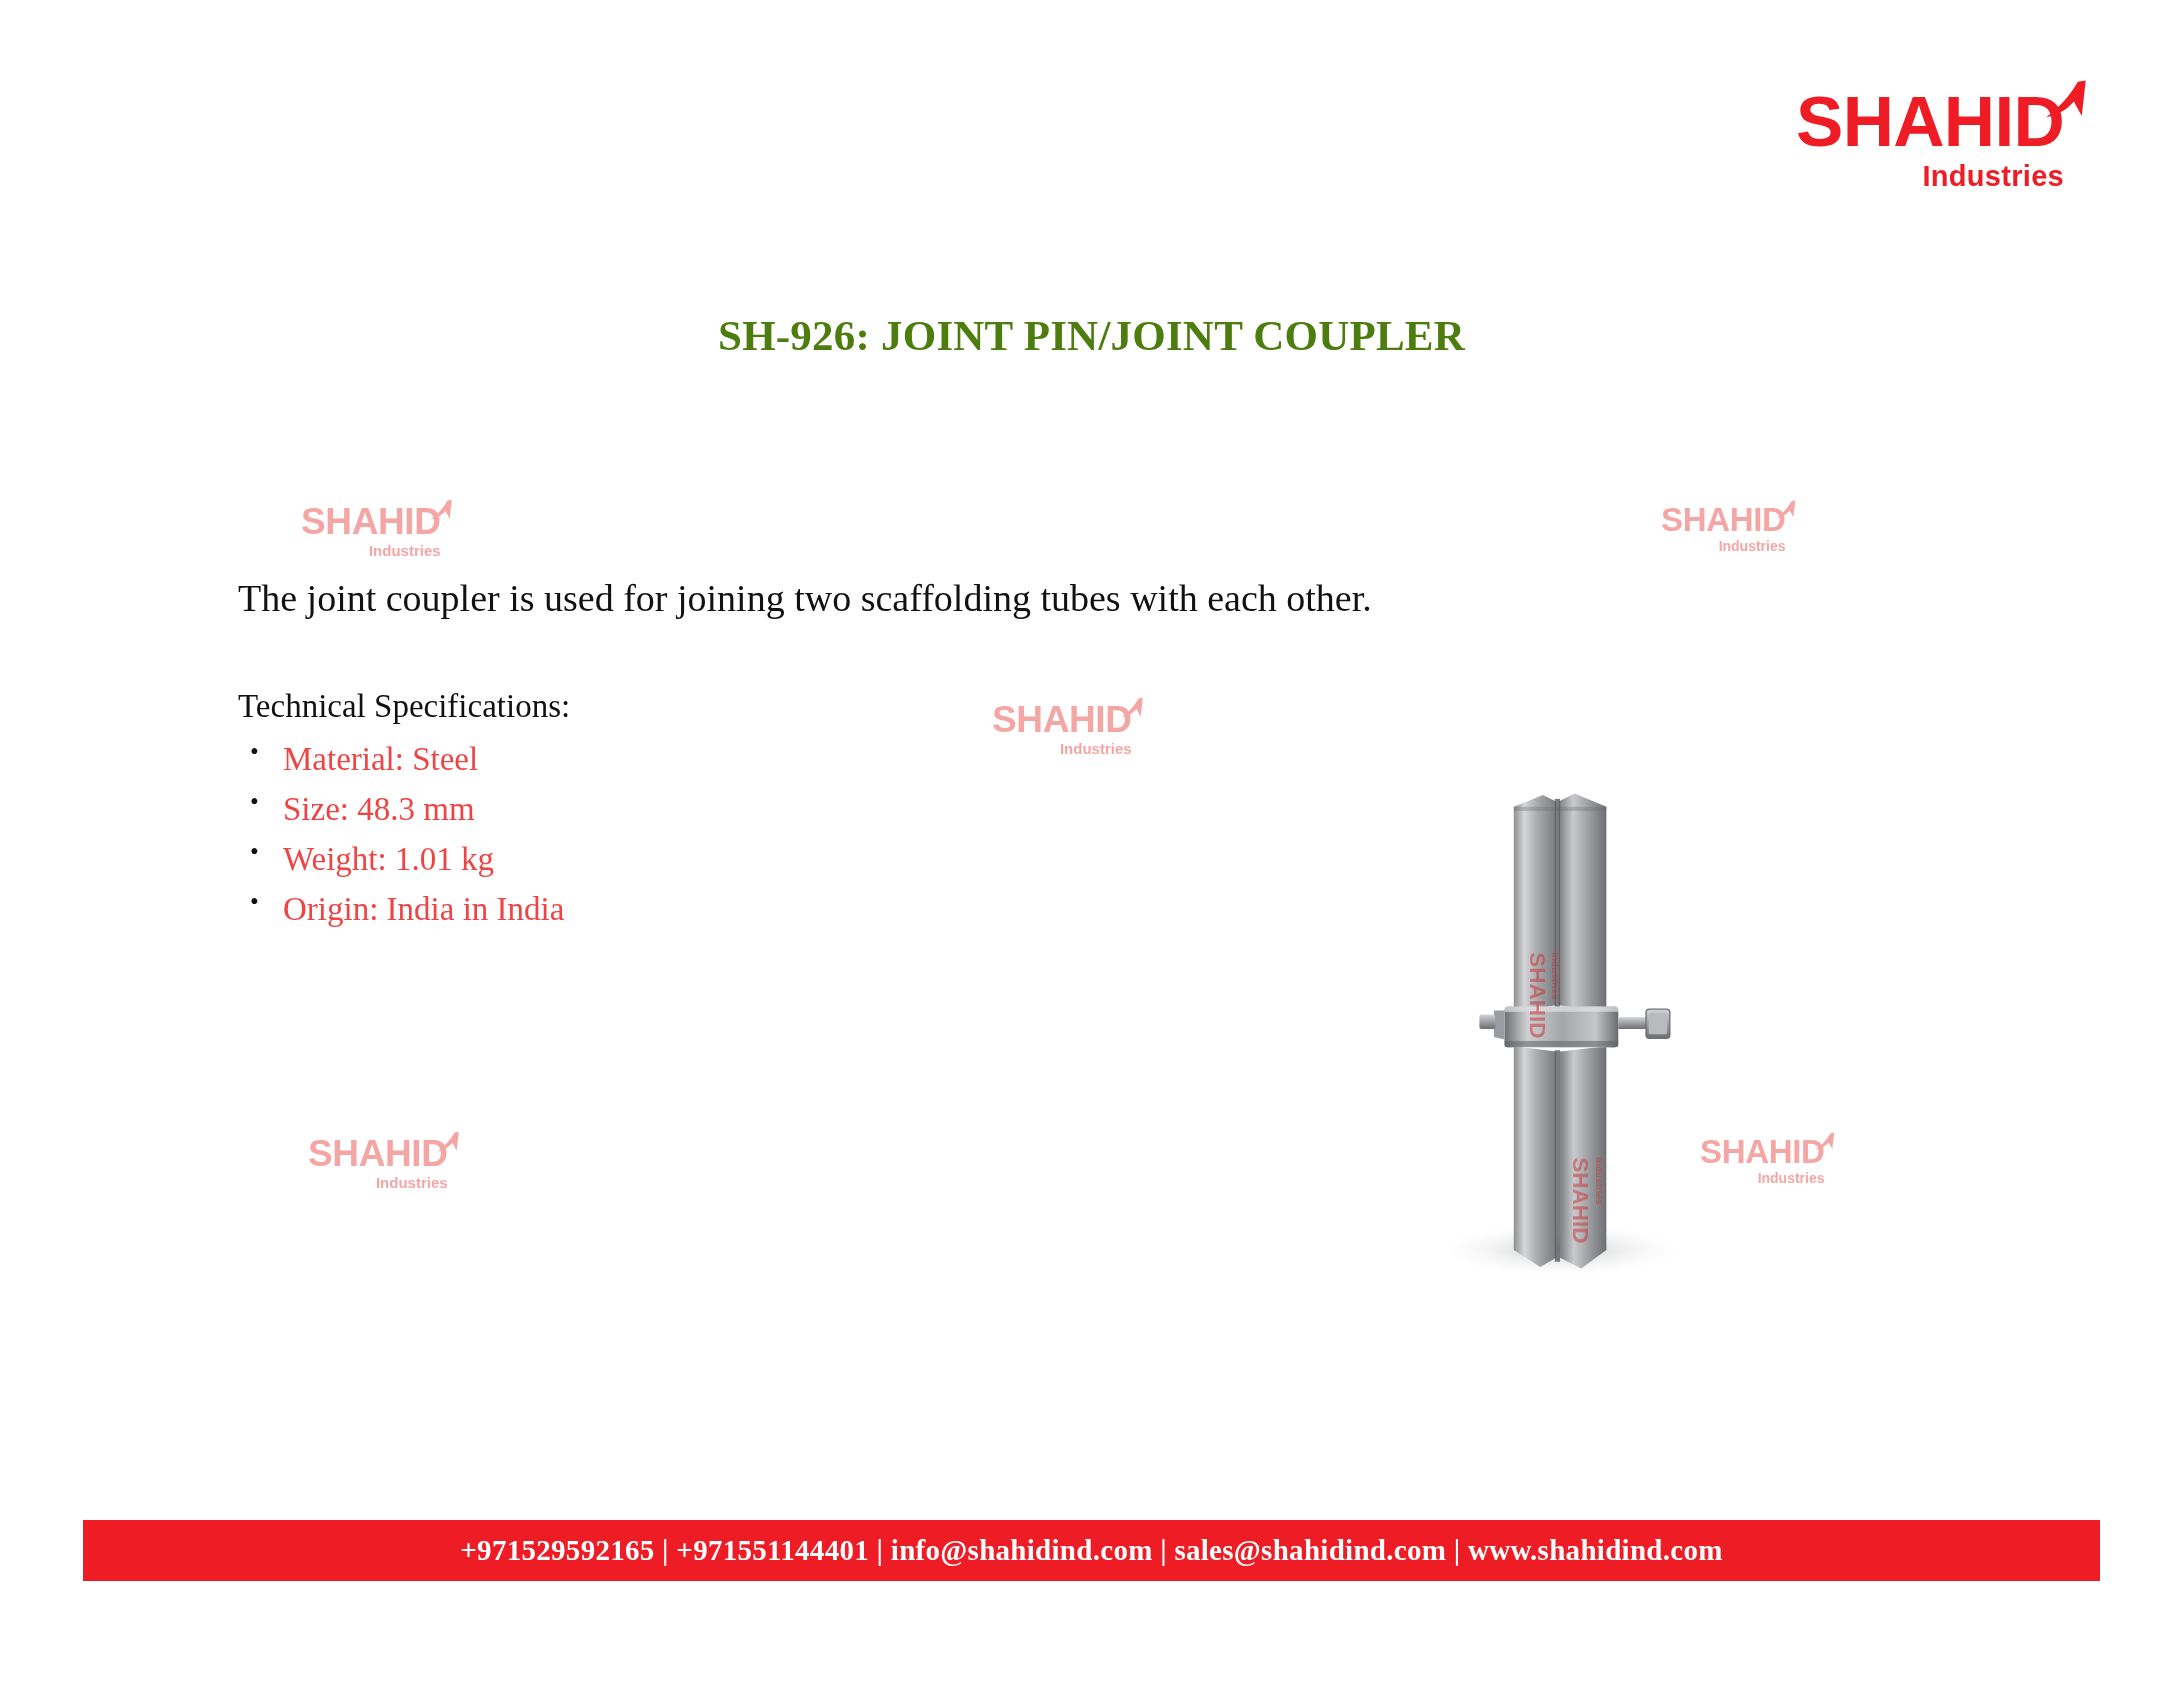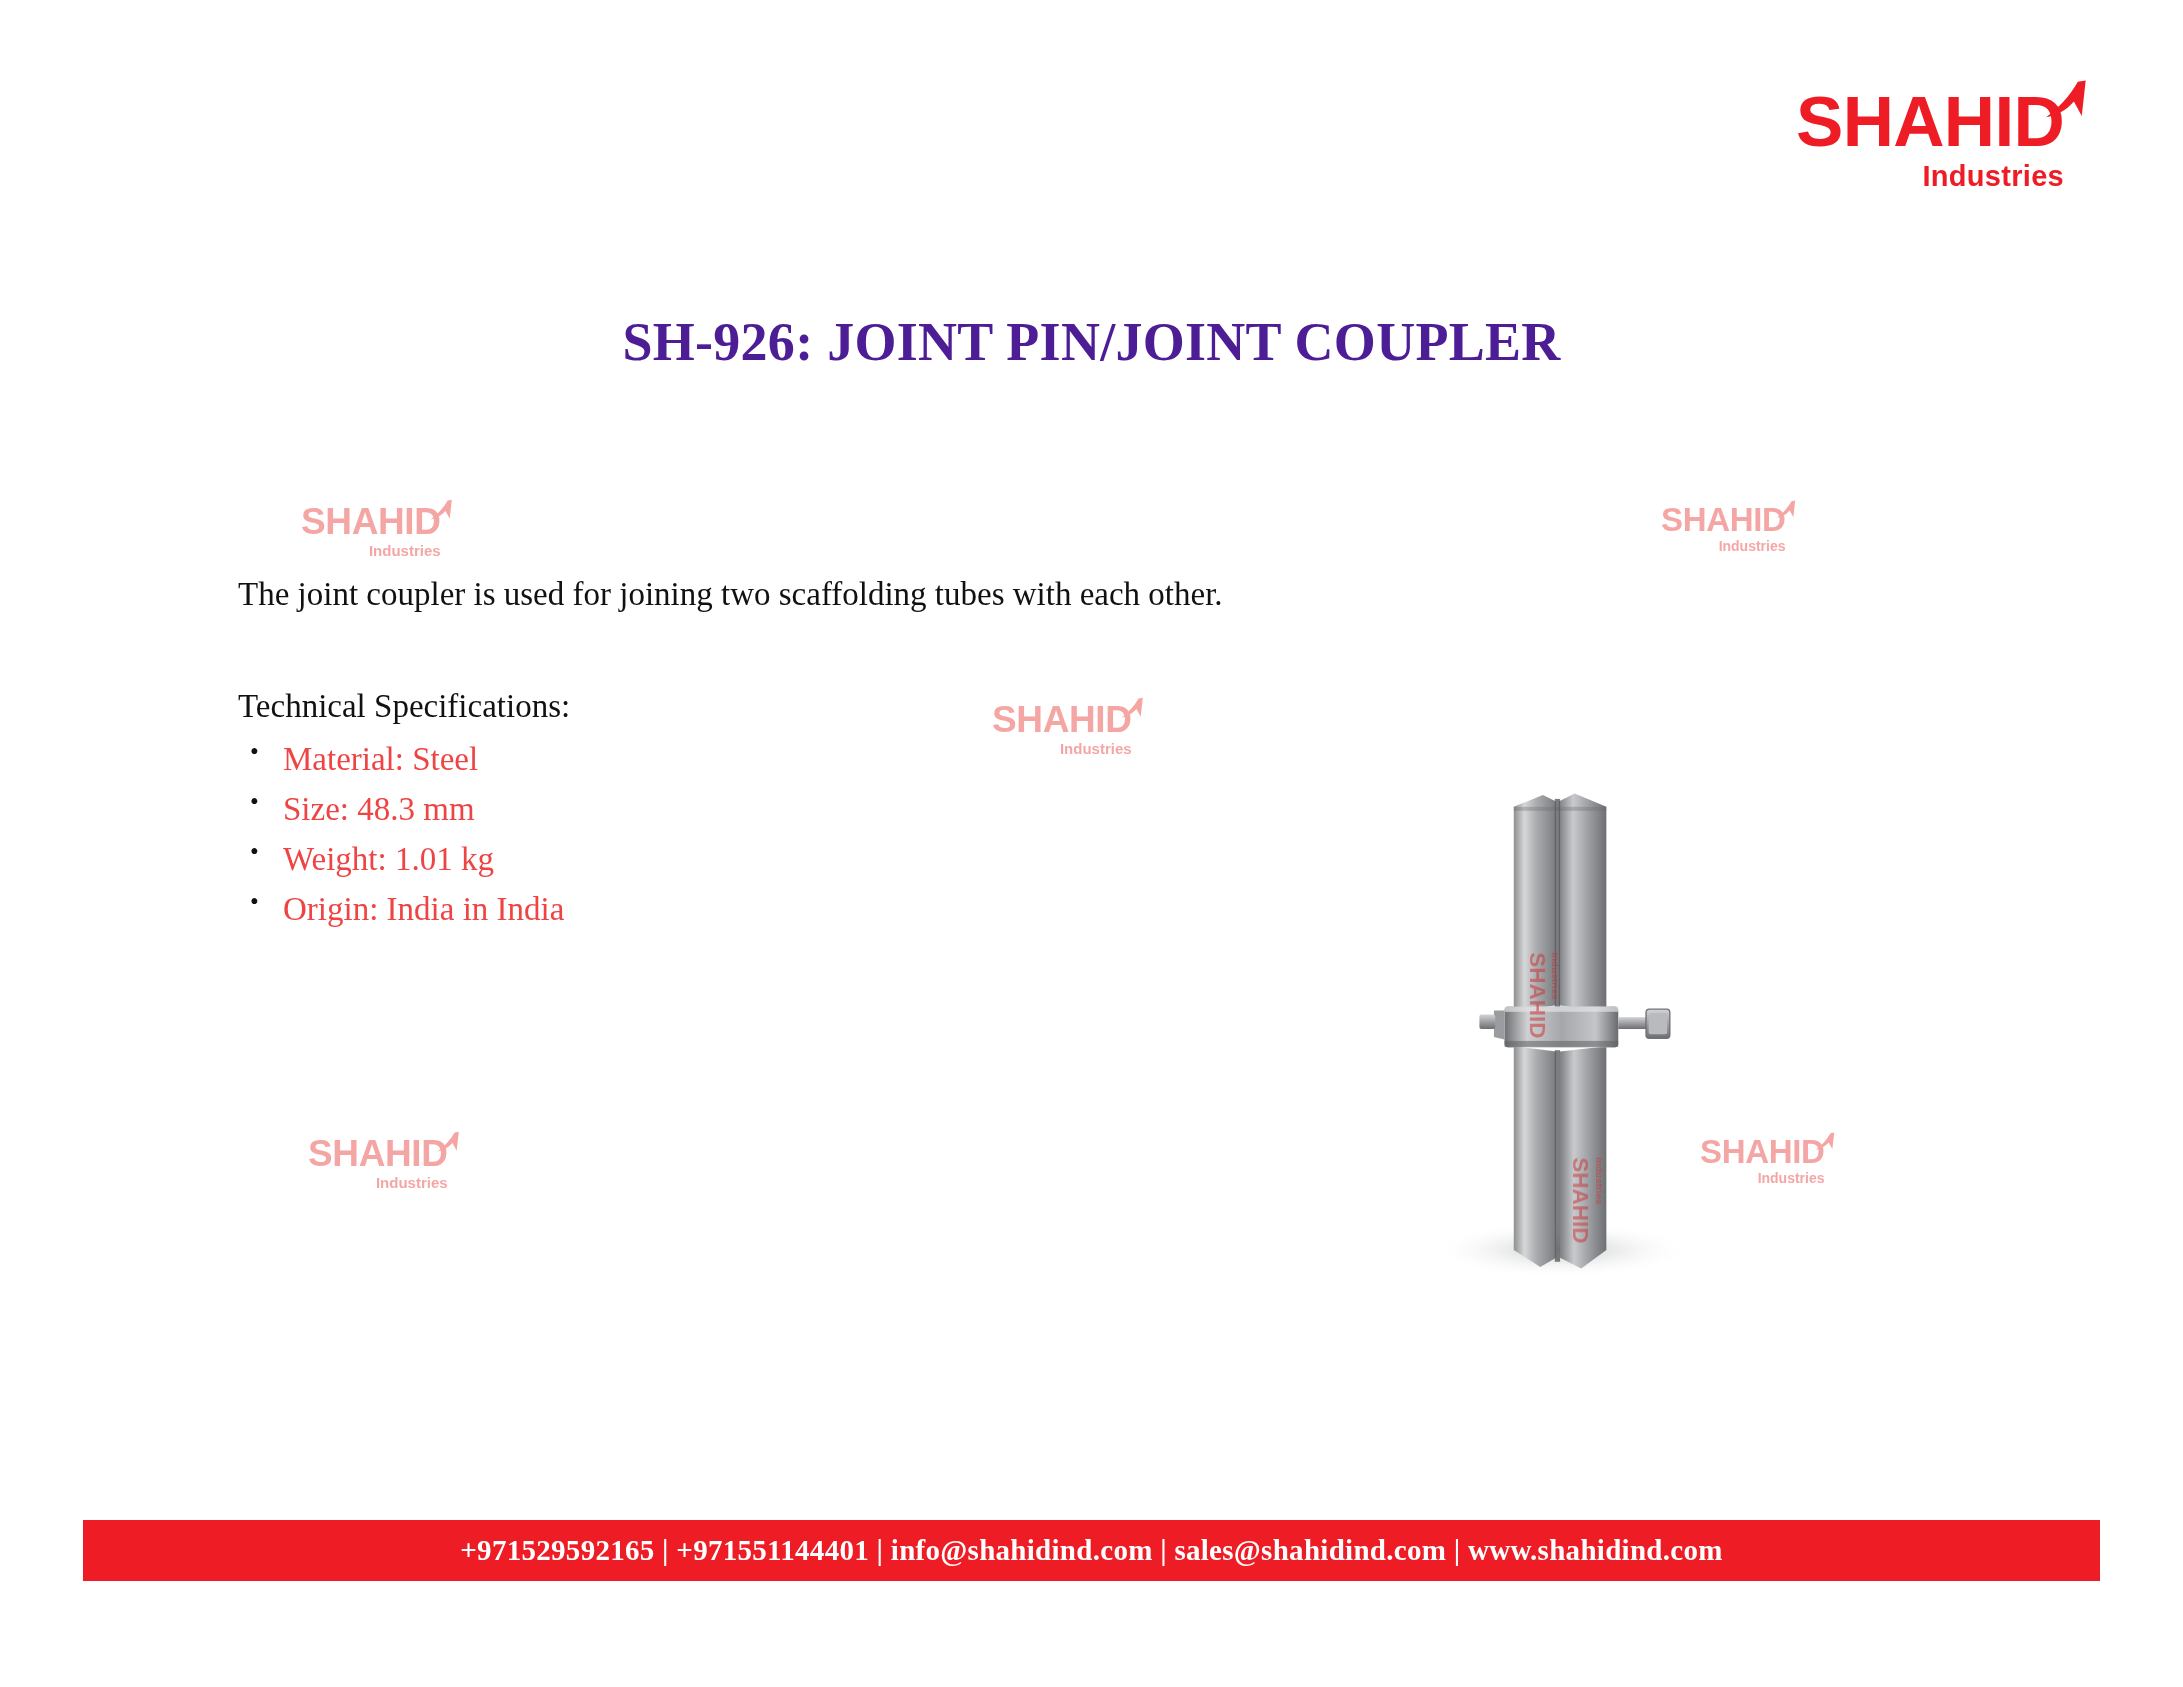--- a/index.html
+++ b/index.html
@@ -86,31 +86,31 @@
 
   
   #page-title {
     position: absolute;
     top: 311px;
     left: 0;
     width: 100%;
     text-align: center;
     font-family: "Liberation Serif", serif;
     font-weight: bold;
-    font-size: 54px;
-    color: #4c1d95;
+    font-size: 43px;
+    color: #4d7c0f;
     letter-spacing: 0.005em;
   }
 
   
   #intro-text {
     position: absolute;
     left: 238px;
     top: 576px;
-    font-size: 33px;
+    font-size: 38px;
     color: #111111;
   }
   #spec-heading {
     position: absolute;
     left: 238px;
     top: 688px;
     font-size: 33px;
     color: #111111;
   }
   #spec-list {

